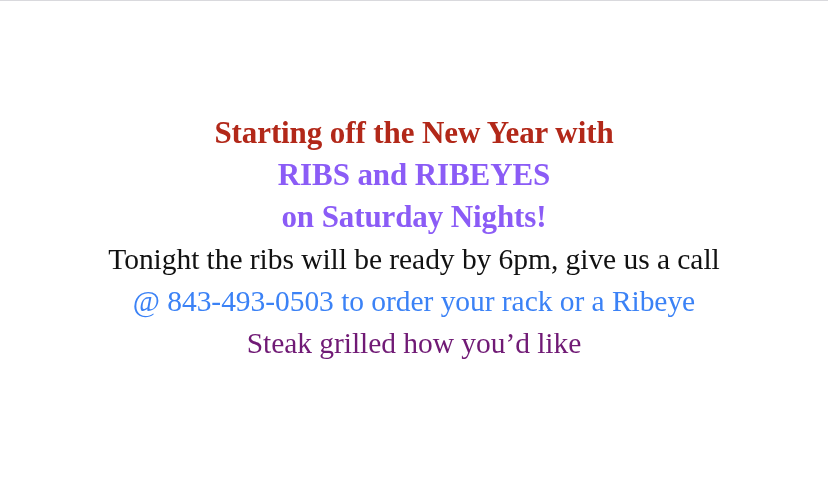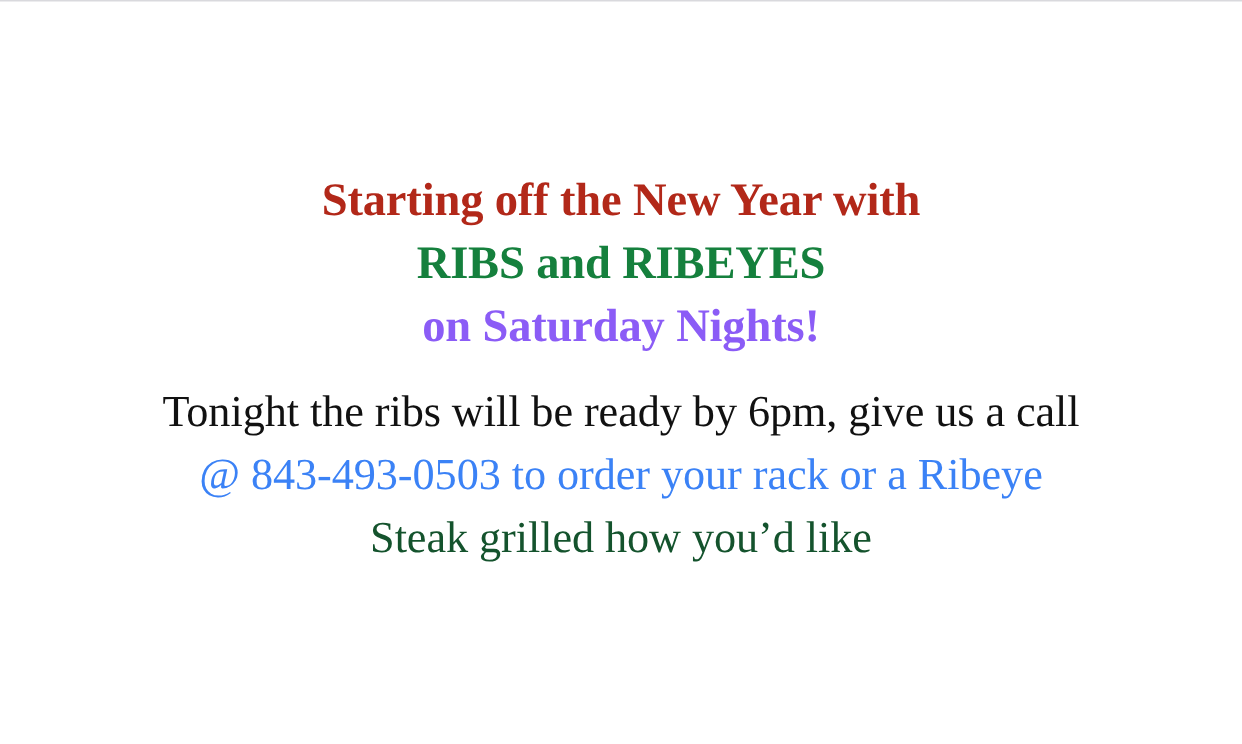--- a/index.html
+++ b/index.html
@@ -49,21 +49,21 @@
     display: block;
     font-family: "Liberation Serif", "DejaVu Serif", serif;
     font-weight: bold;
     font-size: 31px;
     line-height: 42px;
     letter-spacing: -0.1px;
     white-space: nowrap;
   }
 
   .body-block {
-    margin: 16px;
+    margin: 0;
     padding: 0;
   }
 
   .body-line {
     display: block;
     font-family: "Liberation Serif", "DejaVu Serif", serif;
     font-weight: normal;
     font-size: 29.5px;
     line-height: 42px;
     letter-spacing: -0.05px;
@@ -74,24 +74,24 @@
 <body>
 
 <div id="poster" style="background: rgb(255, 255, 255);">
 
   <div id="top-edge-rule" style="background: rgb(217, 217, 221);"></div>
 
   <div id="announcement">
 
     <div class="headline-block">
       <span class="headline-line" style="color: rgb(178, 40, 25);">Starting off the New Year with</span>
-      <span class="headline-line" style="color: #15803d;">RIBS and RIBEYES</span>
+      <span class="headline-line" style="color: #8b5cf6;">RIBS and RIBEYES</span>
       <span class="headline-line" style="color: #8b5cf6;">on Saturday Nights!</span>
     </div>
 
     <div class="body-block">
       <span class="body-line" style="color: rgb(17, 17, 17);">Tonight the ribs will be ready by 6pm, give us a call</span>
       <span class="body-line" style="color: #3b82f6;">@ 843-493-0503 to order your rack or a Ribeye</span>
-      <span class="body-line" style="color: #14532d;">Steak grilled how you’d like</span>
+      <span class="body-line" style="color: #701a75;">Steak grilled how you’d like</span>
     </div>
 
   </div>
 </div>
 
 </body></html>

